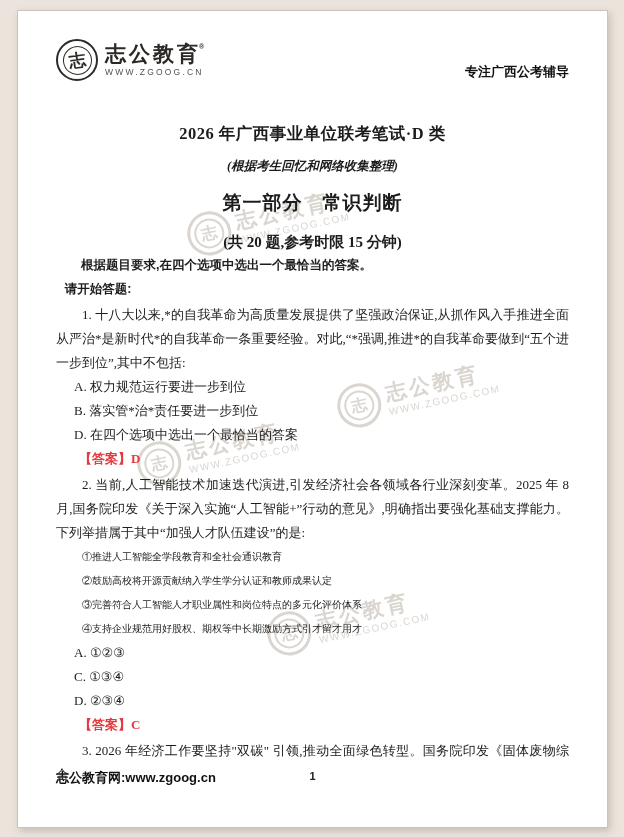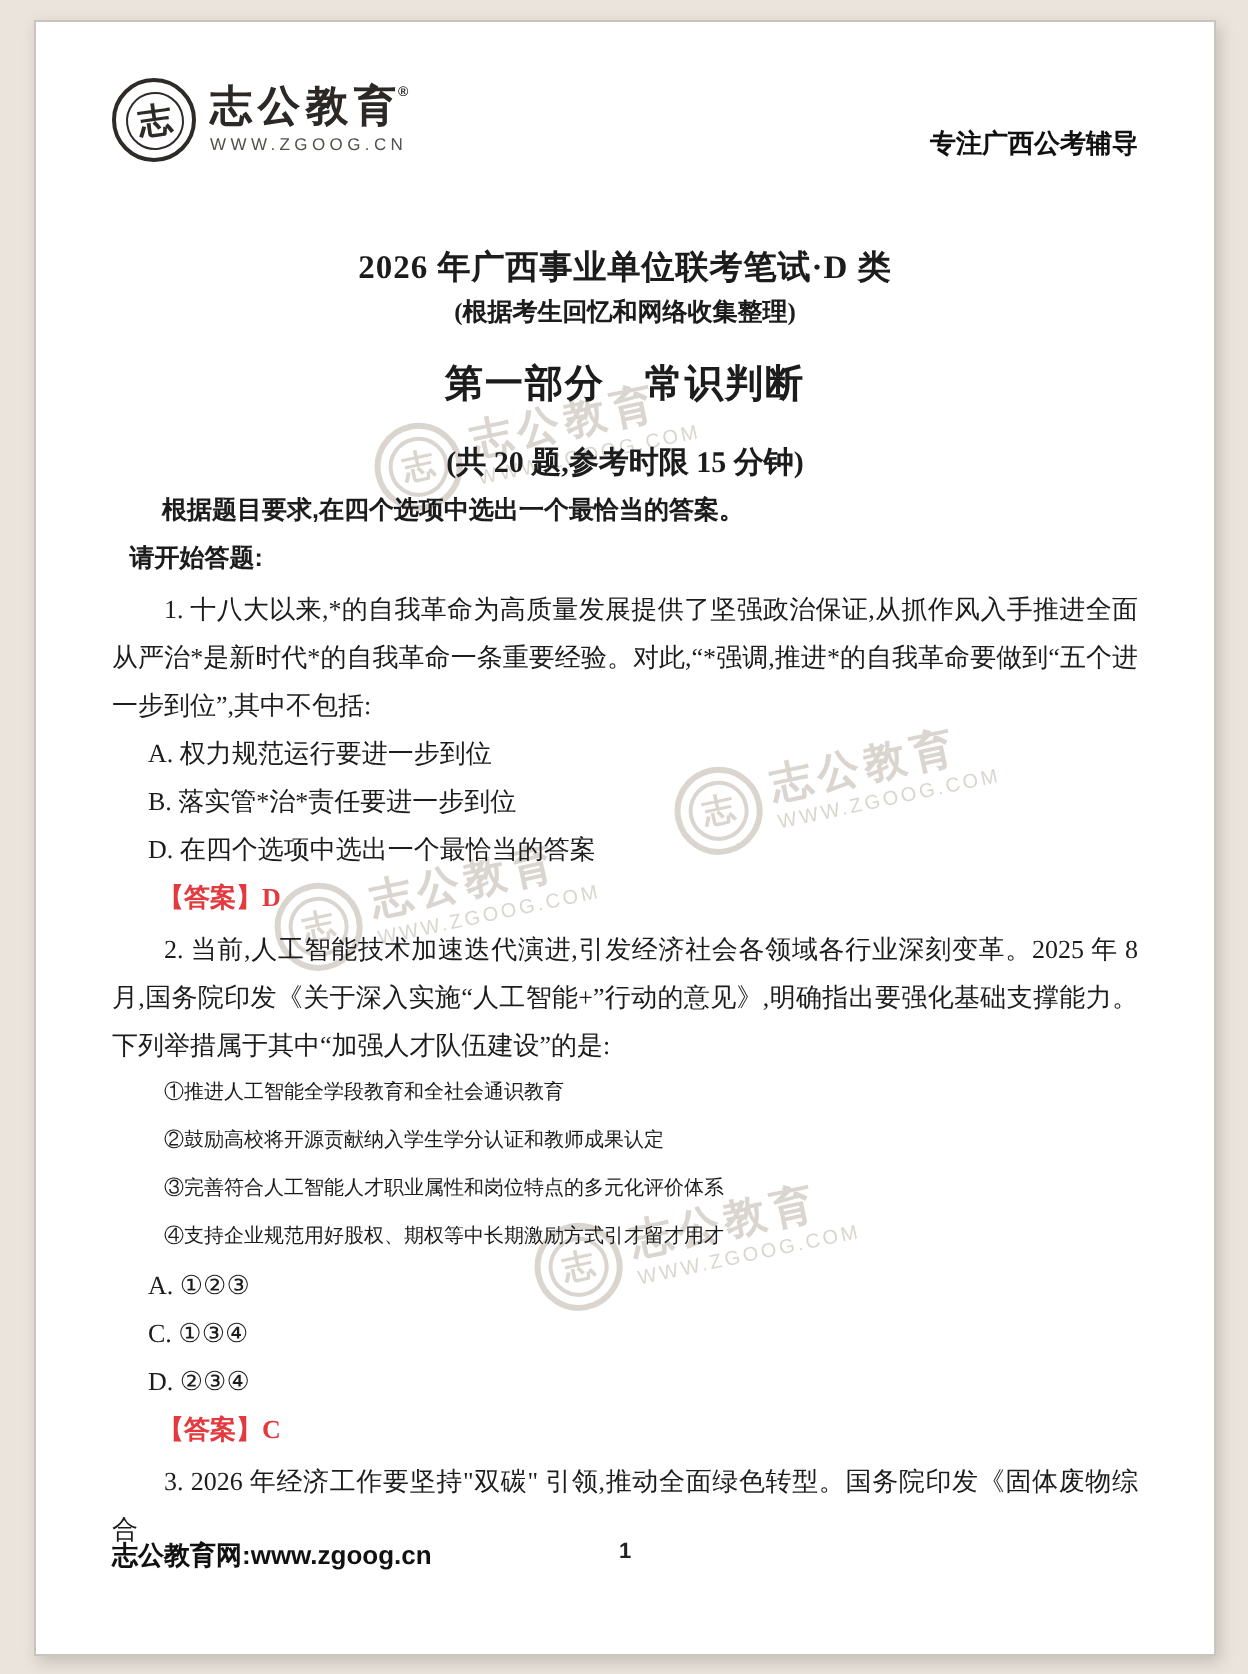--- a/index.html
+++ b/index.html
@@ -57,22 +57,22 @@
     font-weight: bold; font-size: 13px; color: #111;
   }
 
   
   .doc-title {
     margin-top: 32px; text-align: center;
     font-size: 16.5px; font-weight: bold; line-height: 26px;
     letter-spacing: 0.5px;
   }
   .doc-subtitle {
-    text-align: center;
-    font-size: 12.5px; font-weight: 600; line-height: 18px;
+    margin-top: 10px; text-align: center;
+    font-size: 12.5px; font-weight: 600; line-height: 18px; font-style: italic;
   }
   .section-heading {
     margin-top: 16px; text-align: center;
     font-family: "Liberation Sans", "DejaVu Sans", sans-serif;
     font-size: 19px; font-weight: bold; line-height: 24px;
     letter-spacing: 1px;
   }
   .section-meta {
     margin-top: 16px; text-align: center;
     font-size: 15px; font-weight: bold; line-height: 22px;

